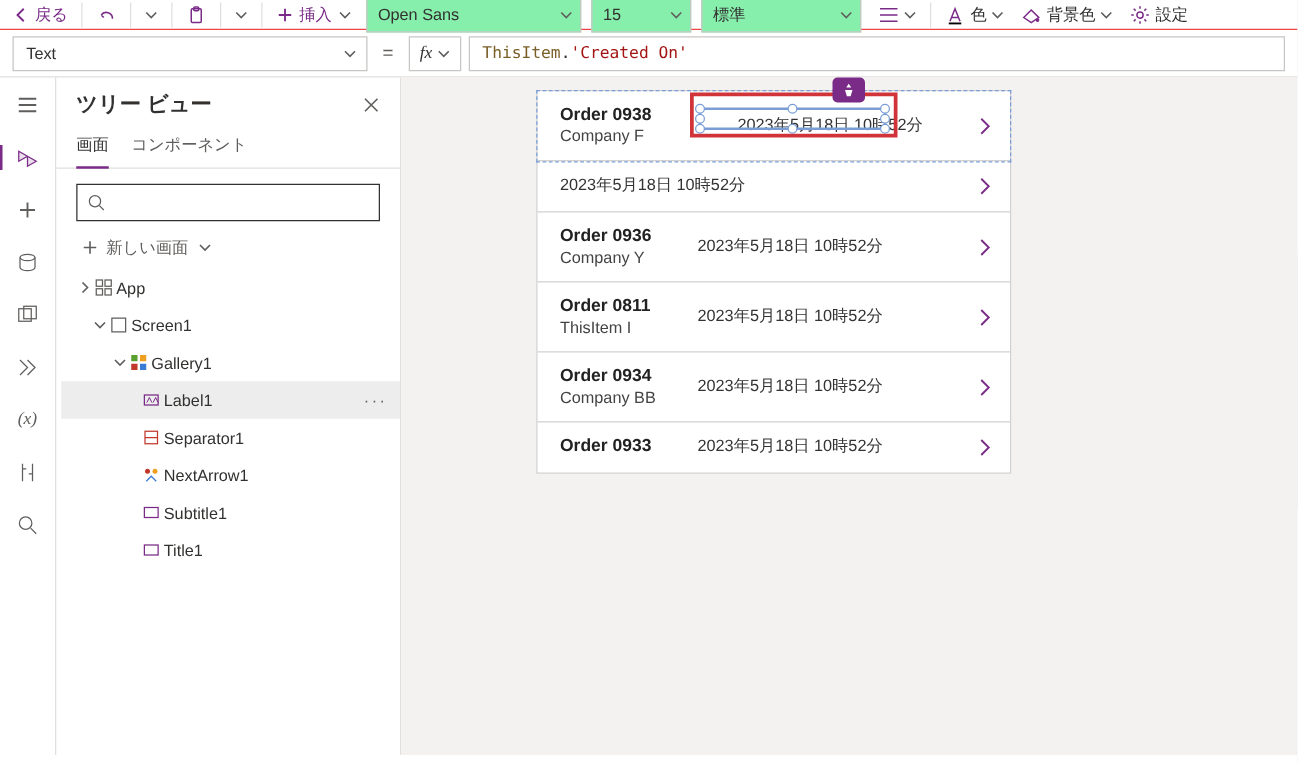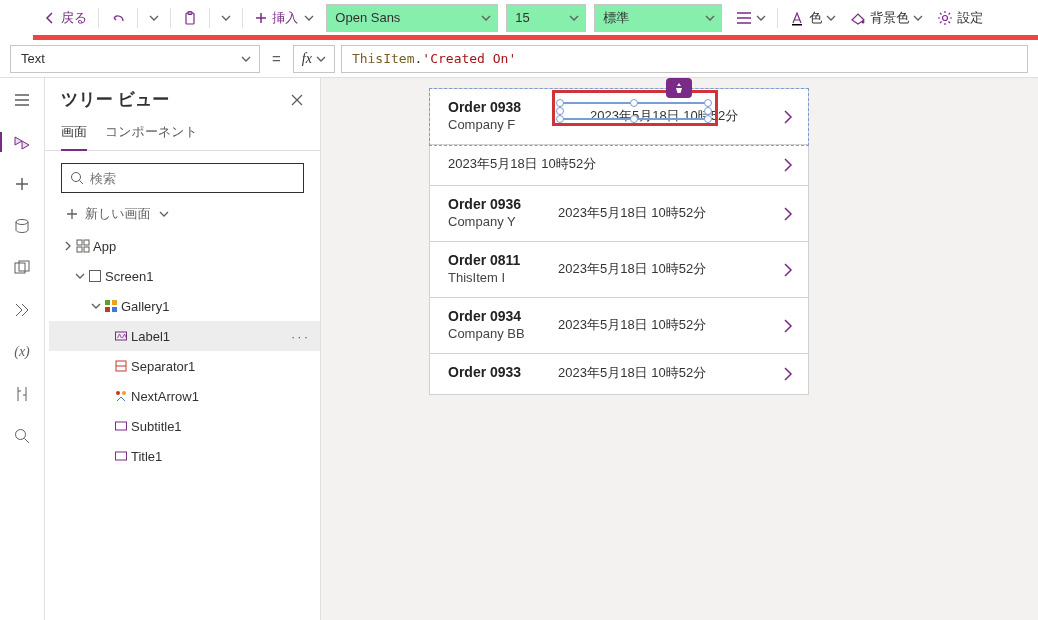--- a/index.html
+++ b/index.html
@@ -1,26 +1,26 @@
 <!DOCTYPE html>
 <html><head>
 <meta charset="utf-8">
 <style>
 * { box-sizing: border-box; margin: 0; padding: 0; }
 body { font-family: "Segoe UI", Arial, sans-serif; font-size: 13px; color: #323130; background: #fff; width: 1038px; height: 620px; overflow: hidden; }
-.topbar { display: flex; align-items: center; height: 40px; border-bottom: 5px solid #ef4444; padding: 0 4px; gap: 2px; margin-left: 33px; }
+.topbar { display: flex; align-items: center; height: 24px; border-bottom: 1px solid #ef4444; padding: 0 4px; gap: 2px; }
 .tb-btn { display: inline-flex; align-items: center; justify-content: center; height: 32px; padding: 0 6px; cursor: pointer; color: #7a2b87; }
 .tb-sep { width: 1px; height: 20px; background: #e1dfdd; margin: 0 3px; }
 .tb-select { height: 28px; border: 1px solid #c8c6c4; position: relative; display: flex; align-items: center; padding: 0 8px; font-size: 13px; cursor: pointer; background: #86efac; }
 .tb-select .chev { position: absolute; right: 6px; }
 .tb-color { display: flex; align-items: center; gap: 4px; padding: 0 6px; cursor: pointer; }
 .tb-text { font-size: 13px; color: #323130; }
 
 .formula-row { display: flex; align-items: center; height: 38px; border-bottom: 1px solid #e1dfdd; padding: 0 10px; gap: 6px; }
-.prop-select { width: 250px; height: 28px; border: 1px solid #c8c6c4; display: flex; align-items: center; padding: 0 10px; position: relative; cursor: pointer; }
+.prop-select { width: 284px; height: 28px; border: 1px solid #c8c6c4; display: flex; align-items: center; padding: 0 10px; position: relative; cursor: pointer; }
 .prop-select .chev { position: absolute; right: 8px; }
 .fx-box { display: flex; align-items: center; gap: 4px; height: 28px; border: 1px solid #c8c6c4; padding: 0 8px; cursor: pointer; }
 .fx-box .fx { font-style: italic; font-family: Georgia, serif; font-size: 14px; }
 .formula-input { flex: 1; height: 28px; border: 1px solid #c8c6c4; padding: 0 10px; font-family: Consolas, monospace; font-size: 13px; display: flex; align-items: center; }
 .formula-input .tok1 { color: #795e26; }
 .formula-input .tok2 { color: #a31515; }
 
 .main { display: flex; height: calc(620px - 78px); }
 .rail { width: 45px; border-right: 1px solid #e1dfdd; display: flex; flex-direction: column; align-items: center; padding: 8px 0; gap: 14px; }
 .rail-btn { width: 44px; height: 28px; display: flex; align-items: center; justify-content: center; cursor: pointer; color: #605e5c; position: relative; }
@@ -274,21 +274,20 @@
     <div class="panel-tabs">
       <div class="panel-tab active">画面</div>
       <div class="panel-tab">コンポーネント</div>
     </div>
     <div class="search-wrap">
       <div class="search-box">
         <svg width="14" height="14" viewBox="0 0 14 14">
             <circle cx="6" cy="6" r="4.5" stroke="#605e5c" fill="none"></circle>
             <path d="M9.5 9.5L13 13" stroke="#605e5c"></path>
           </svg>
-        <input placeholder="検索" style="">
       </div>
     </div>
     <div class="new-screen">
       <svg width="14" height="14" viewBox="0 0 14 14">
           <path d="M7 2v10M2 7h10" stroke="#605e5c" stroke-width="1.3"></path>
         </svg>
       <span>新しい画面</span>
       <span class="chev" style="margin-left:2px">
           <svg viewBox="0 0 10 10">
             <path d="M1 3l4 4 4-4" stroke="#605e5c" stroke-width="1.3" fill="none"></path>

